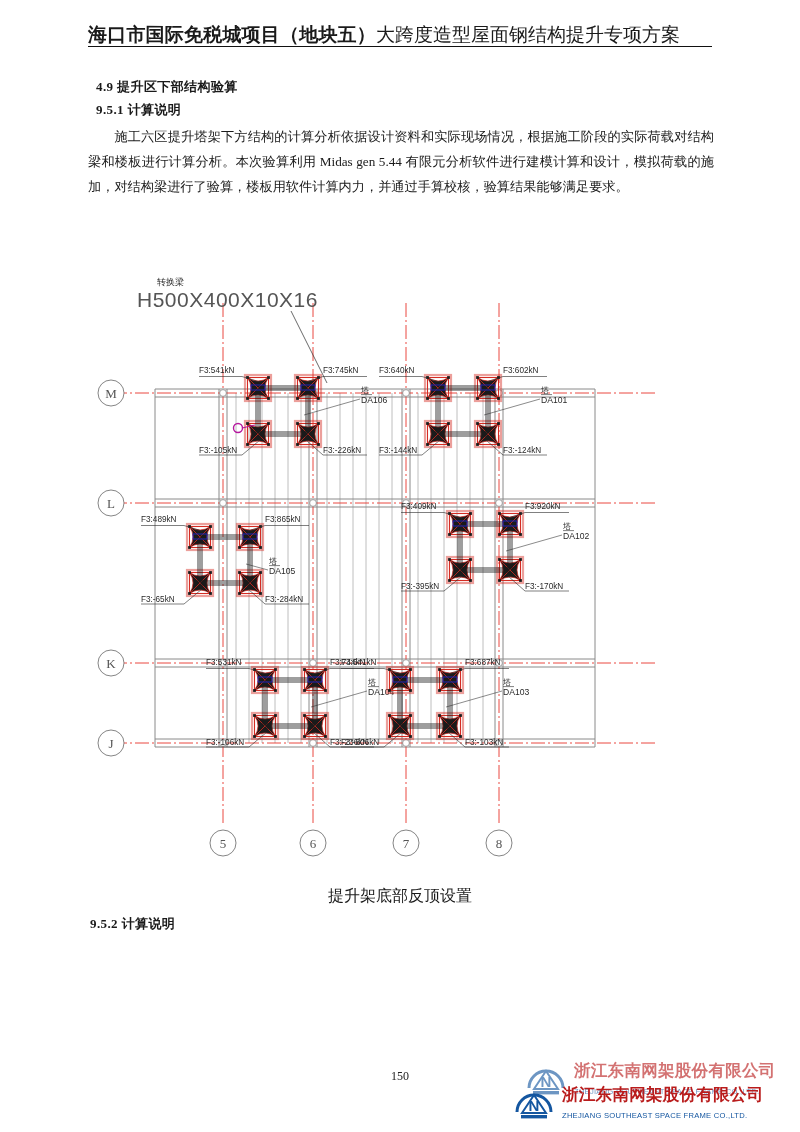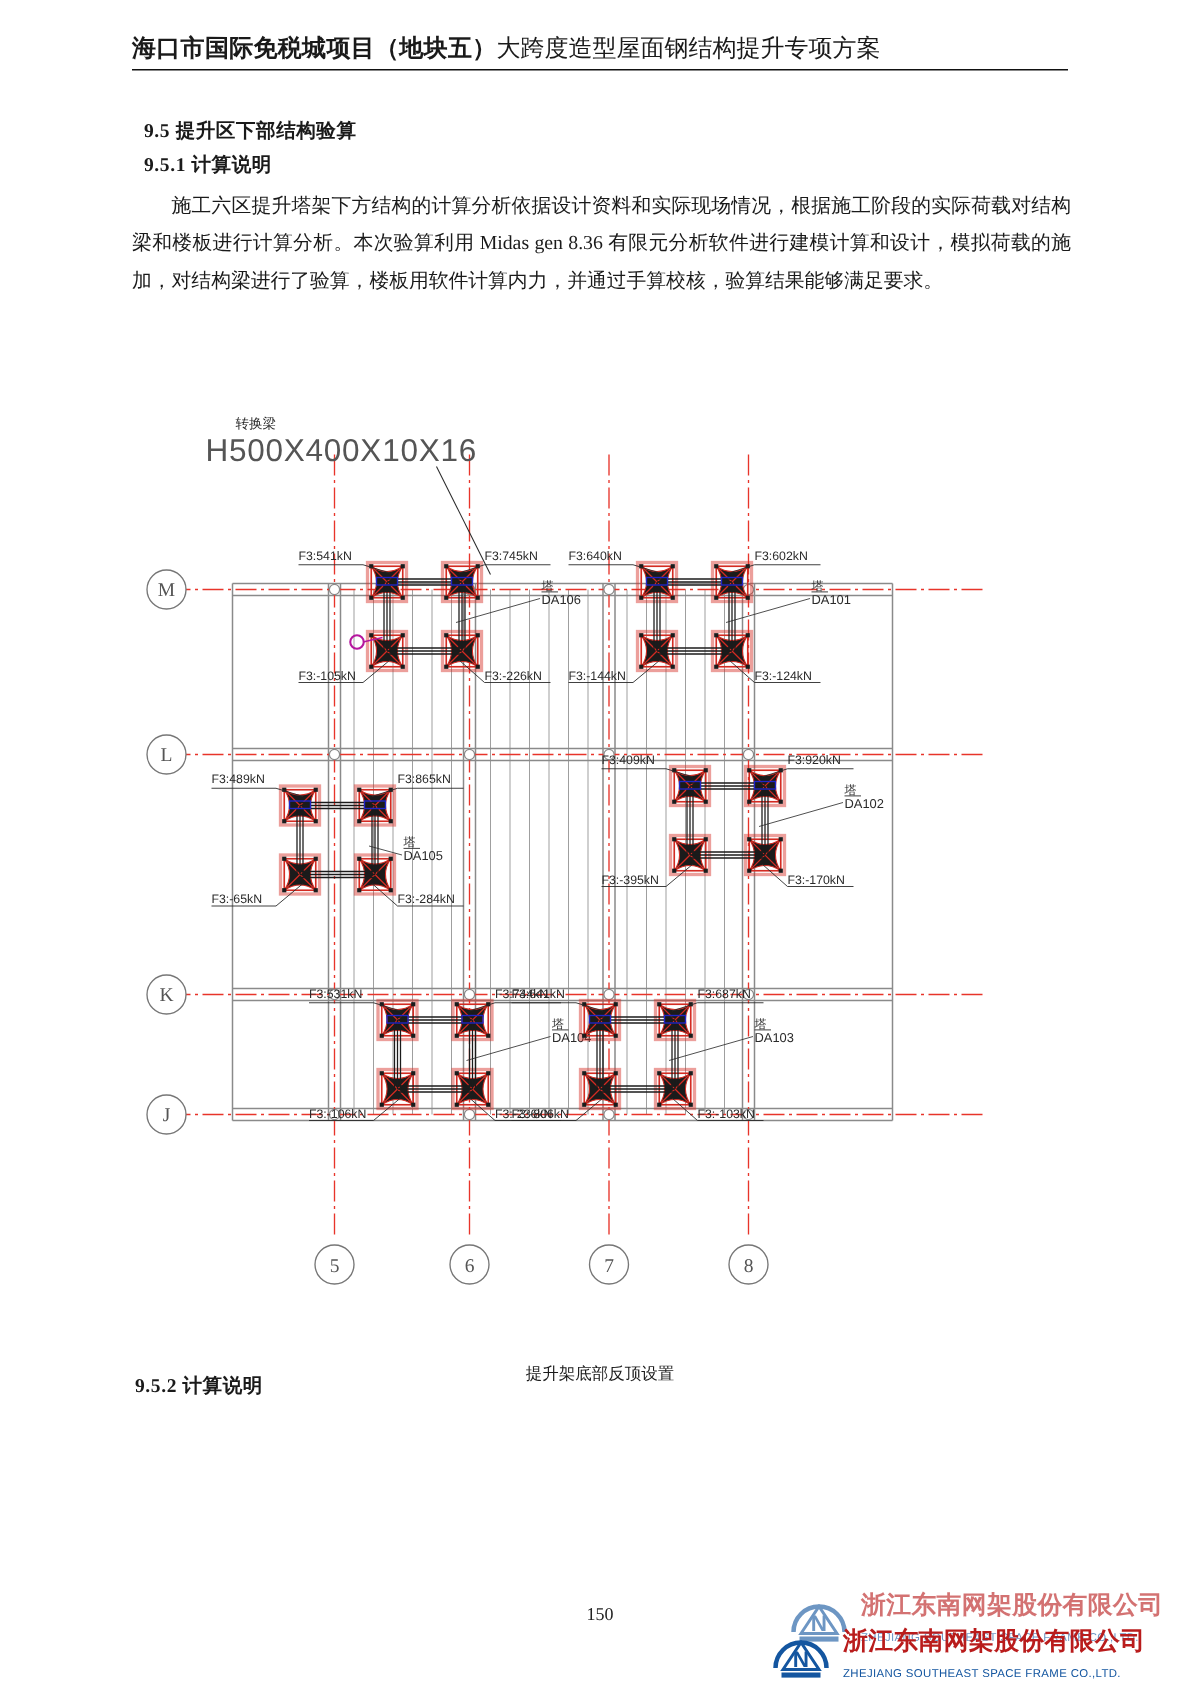--- a/index.html
+++ b/index.html
@@ -20,21 +20,21 @@
     position: absolute;
     left: 0; top: 0;
     width: 800px; height: 1132px;
   }
 
   
   .doc-header {
     position: absolute;
     left: 88px; top: 22px;
     width: 624px;
-    font-size: 16px;
+    font-size: 19px;
     line-height: 1.4;
     white-space: nowrap;
   }
   .doc-header .h-bold {
     font-weight: bold;
     letter-spacing: .2px;
   }
   .doc-header .h-rest {
     font-weight: normal;
   }
@@ -74,24 +74,24 @@
   
   .figure {
     position: absolute;
     left: 95px; top: 265px;
     width: 610px; height: 610px;
   }
   .figure svg { display: block; }
 
   .fig-caption {
     position: absolute;
-    left: 0; top: 908px;
+    left: 0; top: 886px;
     width: 800px;
     text-align: center;
-    font-size: 11px;
+    font-size: 16px;
   }
 
   
   .page-number {
     position: absolute;
     left: 0; top: 1069px;
     width: 800px;
     text-align: center;
     font-size: 12px;
     color: #222;
@@ -126,24 +126,24 @@
 </head>
 <body>
 
 <div class="page">
 
   <div class="doc-header">
     <span class="h-bold">海口市国际免税城项目（地块五）</span><span class="h-rest">大跨度造型屋面钢结构提升专项方案</span>
   </div>
   <div class="header-rule"></div>
 
-  <div class="heading" id="h-95">9.5  提升区下部结构验算</div>
+  <div class="heading" id="h-95">4.9  提升区下部结构验算</div>
   <div class="heading" id="h-951">9.5.1  计算说明</div>
 
-  <div class="para" id="p-1">施工六区提升塔架下方结构的计算分析依据设计资料和实际现场情况，根据施工阶段的实际荷载对结构梁和楼板进行计算分析。本次验算利用 Midas gen 8.36 有限元分析软件进行建模计算和设计，模拟荷载的施加，对结构梁进行了验算，楼板用软件计算内力，并通过手算校核，验算结果能够满足要求。</div>
+  <div class="para" id="p-1">施工六区提升塔架下方结构的计算分析依据设计资料和实际现场情况，根据施工阶段的实际荷载对结构梁和楼板进行计算分析。本次验算利用 Midas gen 5.44 有限元分析软件进行建模计算和设计，模拟荷载的施加，对结构梁进行了验算，楼板用软件计算内力，并通过手算校核，验算结果能够满足要求。</div>
 
   <div class="figure">
     <svg id="cad" width="610" height="610" viewBox="0 0 610 610" xmlns="http://www.w3.org/2000/svg">
         <g>
           <line x1="60" y1="124" x2="500" y2="124" stroke="#8a8a8a" stroke-width="1"></line>
           <line x1="60" y1="132" x2="500" y2="132" stroke="#8a8a8a" stroke-width="1"></line>
           <line x1="60" y1="234" x2="500" y2="234" stroke="#8a8a8a" stroke-width="1"></line>
           <line x1="60" y1="242" x2="500" y2="242" stroke="#8a8a8a" stroke-width="1"></line>
           <line x1="60" y1="394" x2="500" y2="394" stroke="#8a8a8a" stroke-width="1"></line>
           <line x1="60" y1="402" x2="500" y2="402" stroke="#8a8a8a" stroke-width="1"></line>

